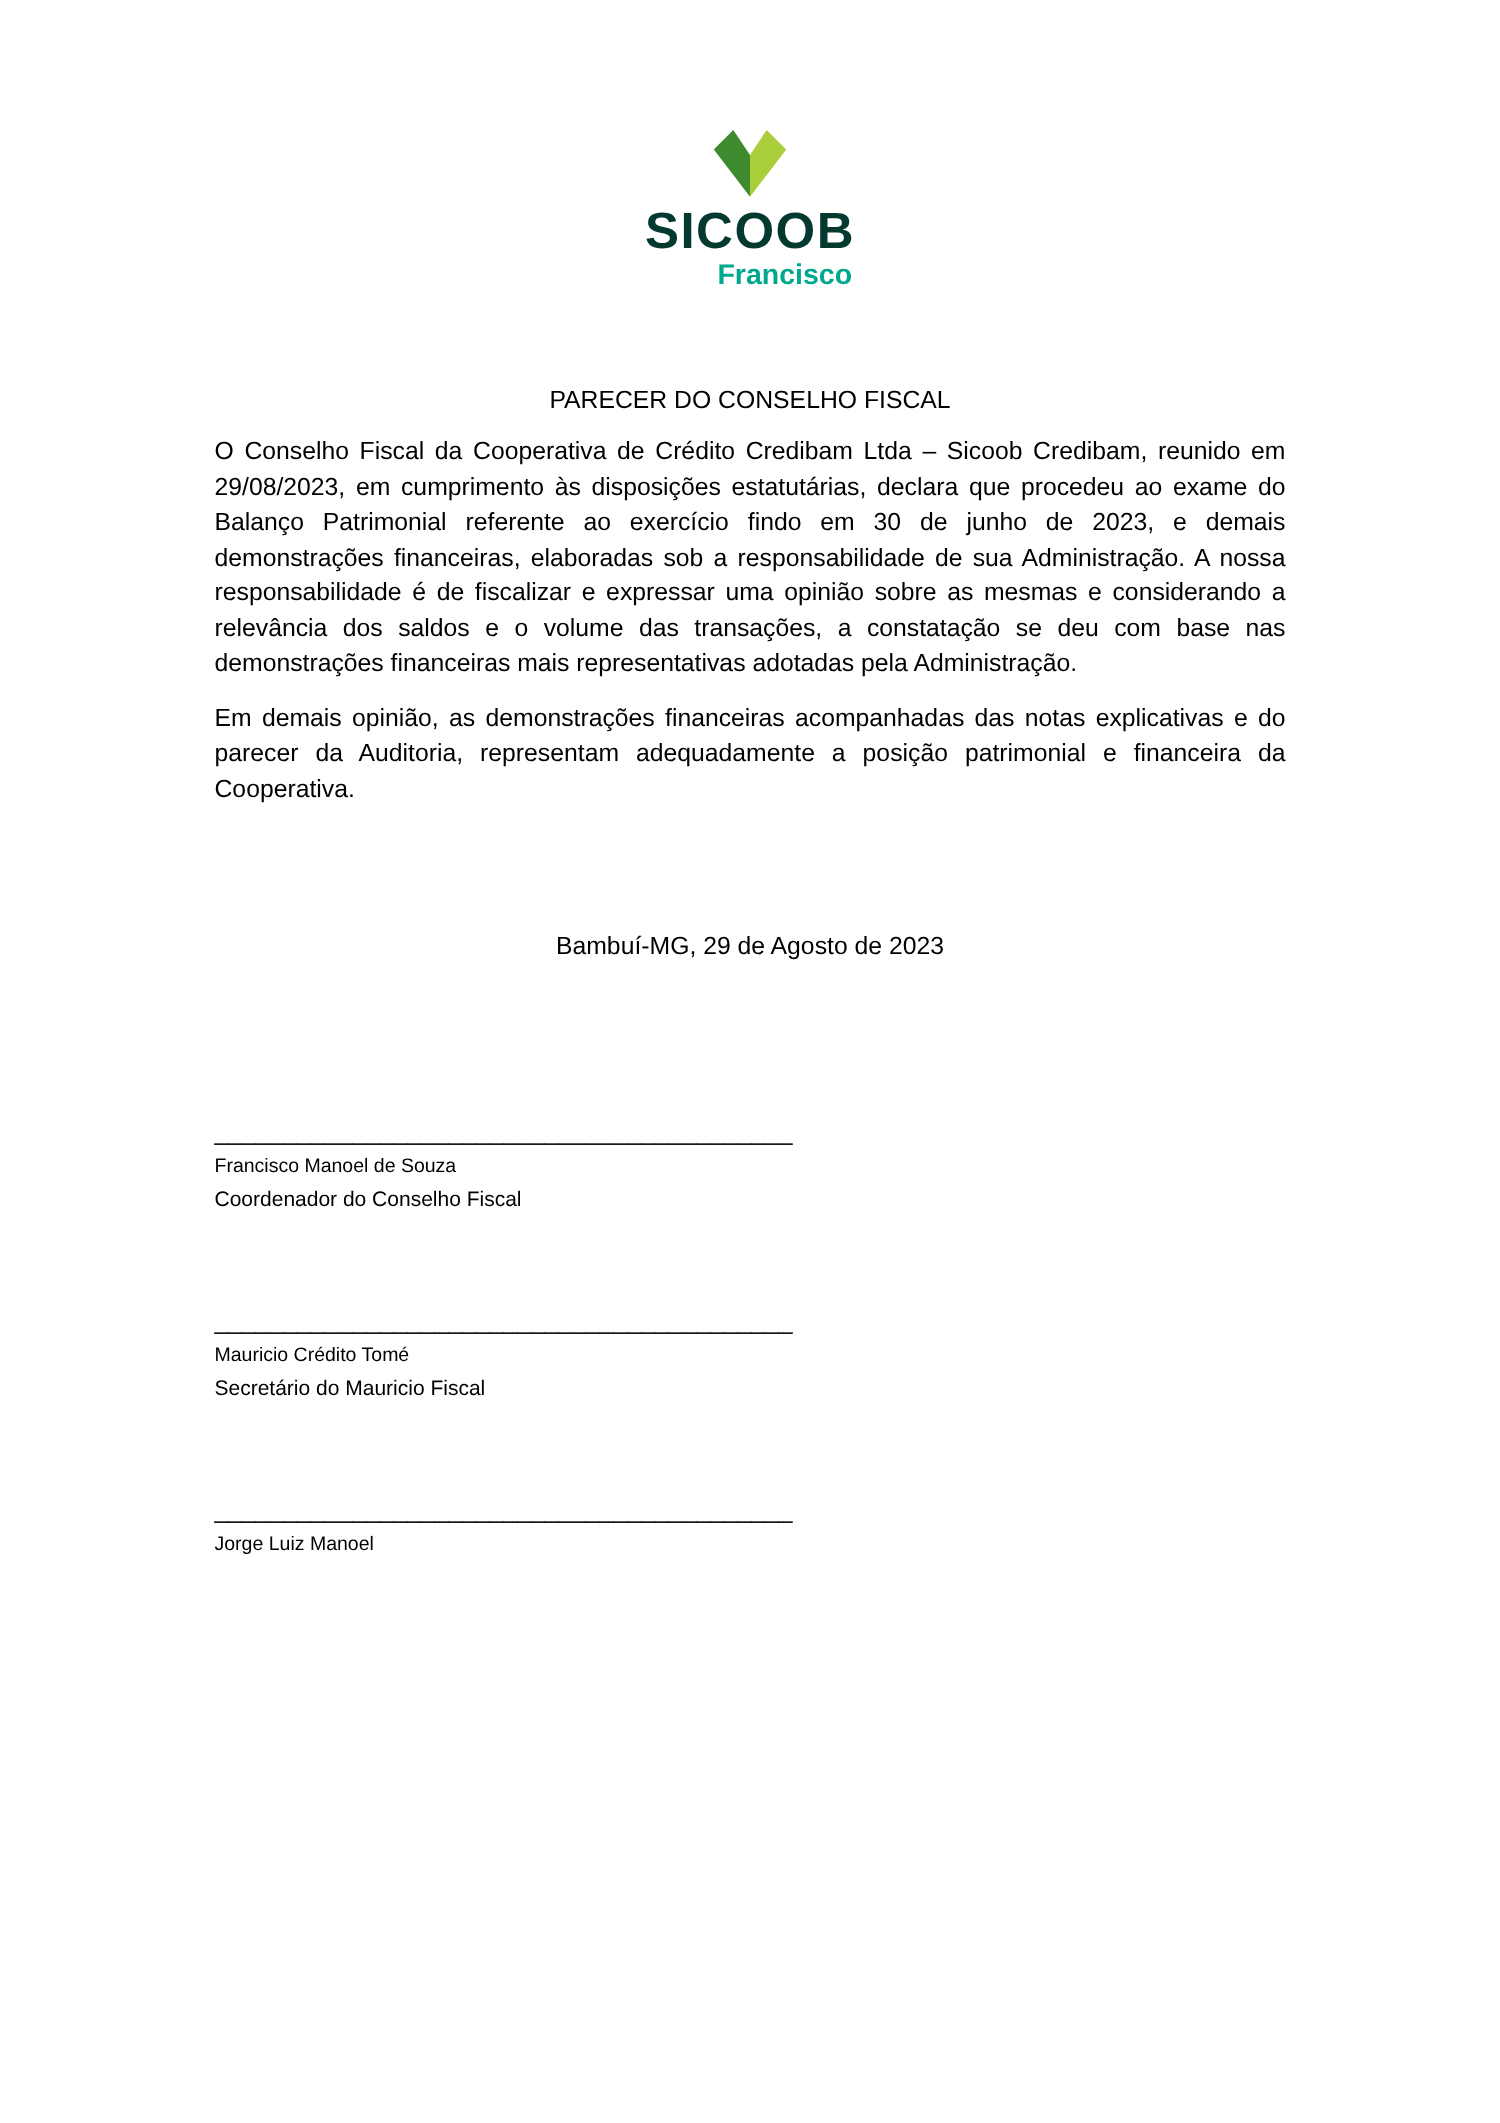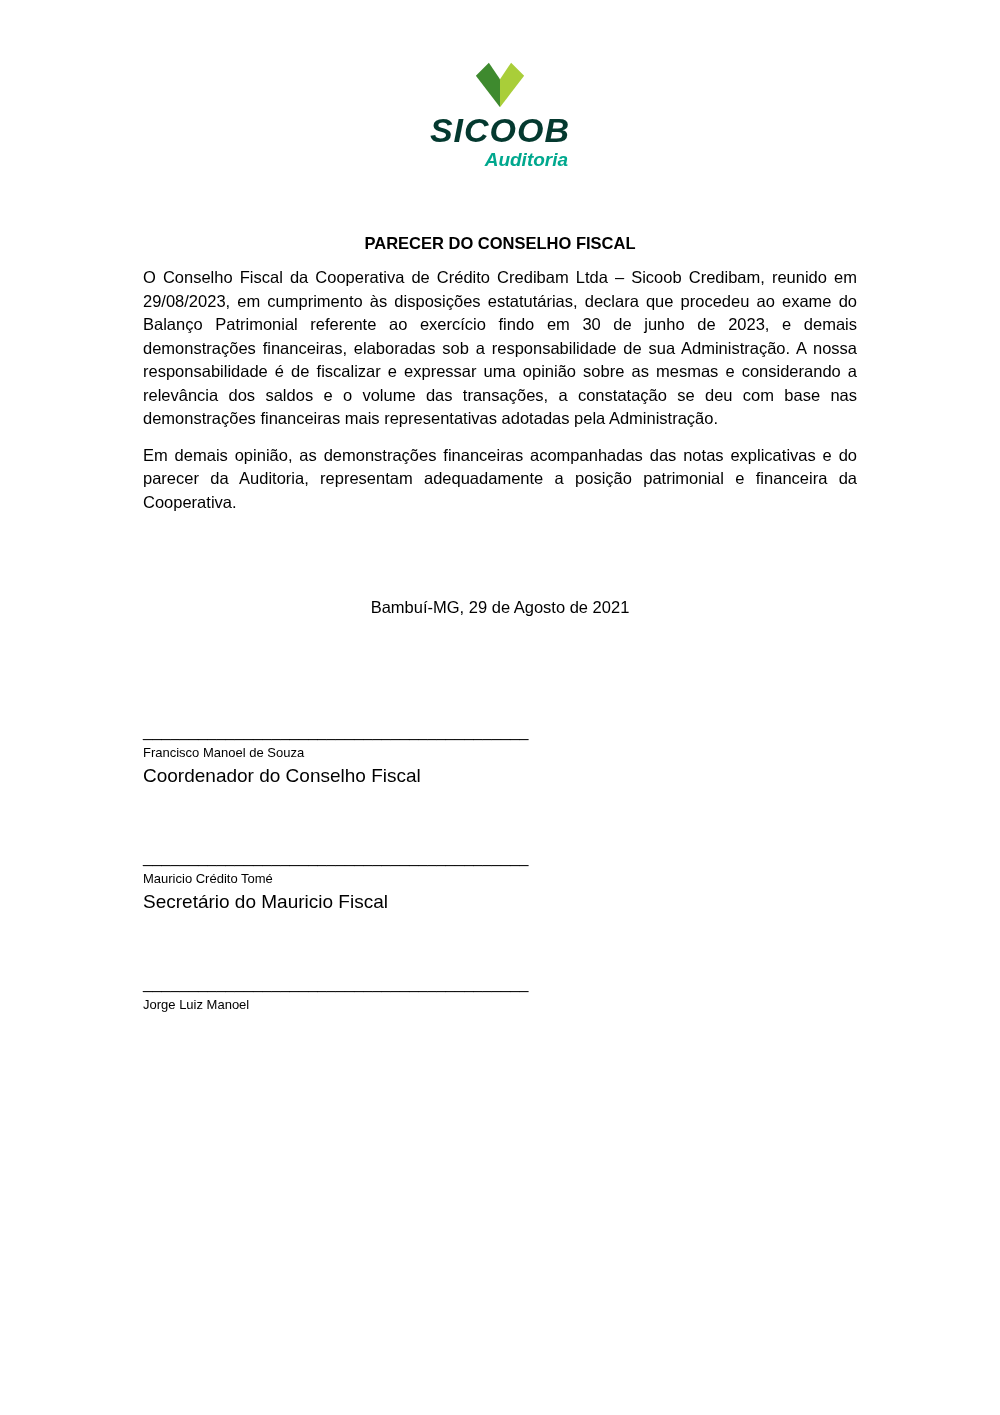--- a/index.html
+++ b/index.html
@@ -11,23 +11,22 @@
   .page {
     position: relative;
     width: 1000px;
     height: 1415px;
     margin: 0 auto;
     background: #ffffff;
     overflow: hidden;
   }
   
   .logo-wrap {
-    padding-top: 60px;
+    padding-top: 84px;
     text-align: center;
-    font-style: italic;
   }
   .logo-block {
     display: inline-block;
     text-align: center;
   }
   .logo-mark {
     display: block;
     margin: 0 auto 4px auto;
     width: 52px;
     height: 48px;
@@ -50,21 +49,21 @@
     line-height: 1.2;
   }
   
   .doc-body {
     padding: 0 143px;
   }
   .doc-title {
     margin-top: 62px;
     text-align: center;
     font-size: 16.5px;
-    font-weight: bold;
+    font-weight: normal;
   }
   .doc-paragraph {
     margin-top: 13px;
     font-size: 16.5px;
     line-height: 23.5px;
     text-align: justify;
   }
   .dateline {
     margin-top: 84px;
     text-align: center;
@@ -84,49 +83,49 @@
     font-size: 16.5px;
     line-height: 20px;
     white-space: pre;
     letter-spacing: 0;
   }
   .sig-name {
     font-size: 13px;
     line-height: 23px;
   }
   .sig-role {
-    font-size: 19px;
+    font-size: 14px;
     line-height: 23px;
   }
 </style>
 </head>
 <body>
 
 <div class="page">
 
   <div class="logo-wrap">
     <div class="logo-block">
       <svg class="logo-mark" viewBox="0 0 56 50" aria-hidden="true">
         <polygon points="28,50 2,16 16,2 28,20" fill="#3E8A2E"></polygon>
         <polygon points="28,50 54,16 40,2 28,20" fill="#A9CE39"></polygon>
       </svg>
       <span class="brand-name">SICOOB</span>
-      <span class="sub-brand">Auditoria</span>
+      <span class="sub-brand">Francisco</span>
     </div>
   </div>
 
   <div class="doc-body">
 
     <div class="doc-title">PARECER DO CONSELHO FISCAL</div>
 
     <p class="doc-paragraph">O Conselho Fiscal da Cooperativa de Crédito Credibam Ltda – Sicoob Credibam, reunido em 29/08/2023, em cumprimento às disposições estatutárias, declara que procedeu ao exame do Balanço Patrimonial referente ao exercício findo em 30 de junho de 2023, e demais demonstrações financeiras, elaboradas sob a responsabilidade de sua Administração. A nossa responsabilidade é de fiscalizar e expressar uma opinião sobre as mesmas e considerando a relevância dos saldos e o volume das transações, a constatação se deu com base nas demonstrações financeiras mais representativas adotadas pela Administração.</p>
 
     <p class="doc-paragraph">Em demais opinião, as demonstrações financeiras acompanhadas das notas explicativas e do parecer da Auditoria, representam adequadamente a posição patrimonial e financeira da Cooperativa.</p>
 
-    <div class="dateline">Bambuí-MG, 29 de Agosto de 2021</div>
+    <div class="dateline">Bambuí-MG, 29 de Agosto de 2023</div>
 
     <div class="signatures">
 
       <div class="sig-block first">
         <div class="sig-line">__________________________________________</div>
         <div class="sig-name">Francisco Manoel de Souza</div>
         <div class="sig-role">Coordenador do Conselho Fiscal</div>
       </div>
 
       <div class="sig-block">

